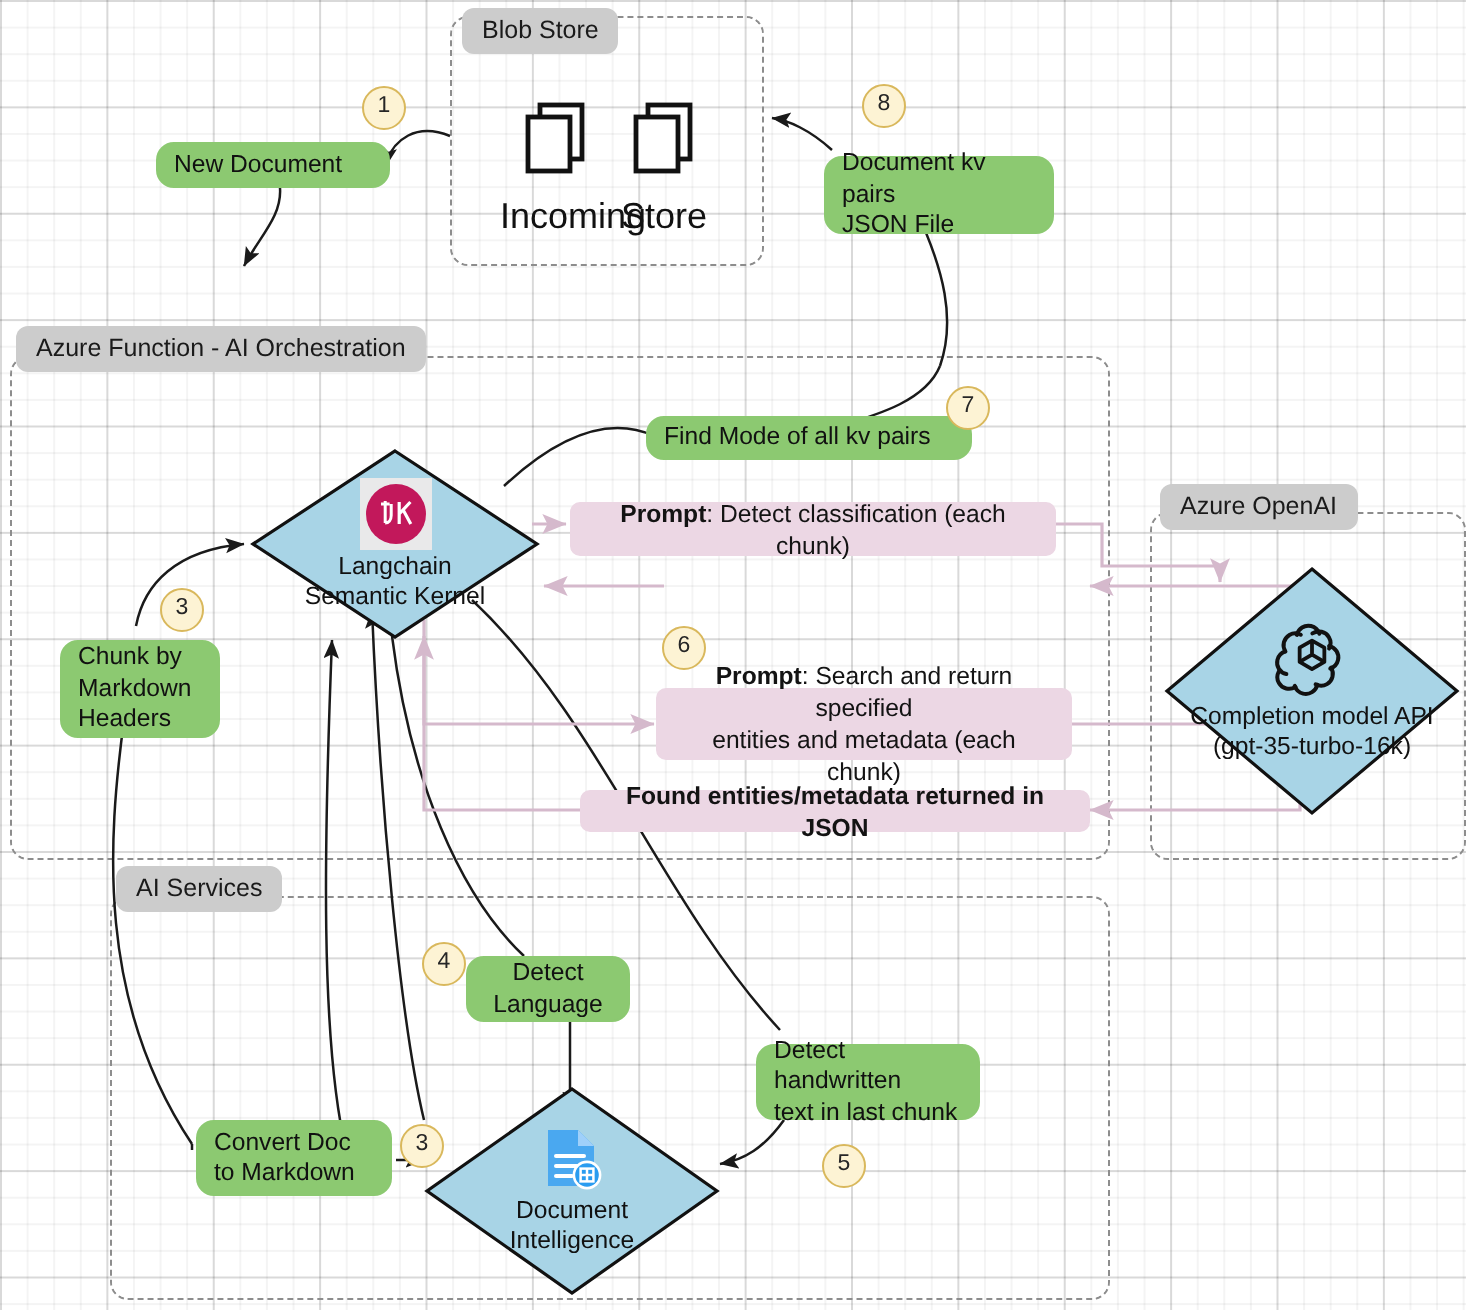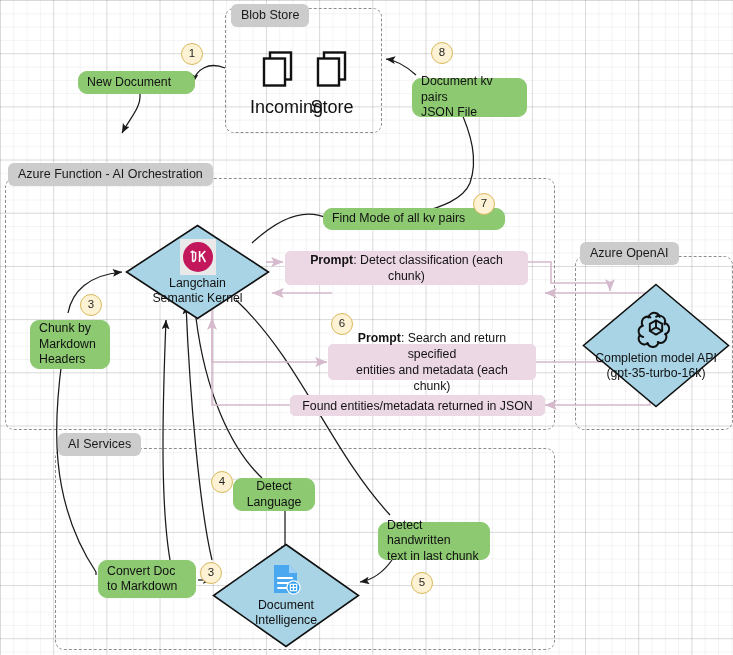--- a/index.html
+++ b/index.html
@@ -221,46 +221,46 @@
       <rect x="3" y="8.5" width="21" height="27" fill="#ffffff" stroke="#111" stroke-width="2.4"></rect>
     </svg>
     <div class="doc-icon-label">Store</div>
   </div>
 
   <div class="node green-box" style="left:78px; top:71px; width:117px; height:23px;">New Document</div>
 
   <div class="node green-box" style="left:412px; top:78px; width:115px; height:39px;">Document kv pairs
 JSON File</div>
 
-  <div class="node green-box" style="left:323px; top:208px; width:182px; height:22px;">Find Mode of all kv pairs</div>
+  <div class="node green-box" style="left:323px; top:208px; width:163px; height:22px;">Find Mode of all kv pairs</div>
 
   <div class="node green-box" style="left:30px; top:320px; width:80px; height:49px;">Chunk by
 Markdown
 Headers</div>
 
   <div class="node green-box center" style="left:233px; top:478px; width:82px; height:33px;">Detect
 Language</div>
 
   <div class="node green-box" style="left:98px; top:560px; width:98px; height:38px;">Convert Doc
 to Markdown</div>
 
   <div class="node green-box" style="left:378px; top:522px; width:112px; height:38px;">Detect handwritten
 text in last chunk</div>
 
-  <div class="node pink-box" style="left:285px; top:251px; width:243px; height:34px;">
+  <div class="node pink-box" style="left:285px; top:251px; width:243px; height:27px;">
     <span><b>Prompt</b><span>: Detect classification (each chunk)</span></span>
   </div>
 
 
   <div class="node pink-box" style="left:328px; top:344px; width:208px; height:36px;">
     <span><b>Prompt</b><span style="white-space:pre-line;">: Search and return specified
 entities and metadata (each chunk)</span></span>
   </div>
 
-  <div class="node pink-box" style="left:290px; top:395px; width:255px; height:21px;">Found entities/metadata returned in JSON</div>
+  <div class="node pink-box" style="left:290px; top:395px; width:255px; height:21px;font-weight:bold;">Found entities/metadata returned in JSON</div>
 
   <div class="diamond-wrap" style="left:125px; top:224px; width:145px; height:96px;">
     <svg class="diamond-shape" viewBox="0 0 145 96" preserveAspectRatio="none">
       <polygon points="72.5,1.5 143.5,48 72.5,94.5 1.5,48" fill="#a8d4e6" stroke="#111" stroke-width="1.6"></polygon>
     </svg>
     <div class="diamond-content">
       <div class="lc-icon">
         <div class="lc-circle">
           <svg width="20" height="16" viewBox="0 0 20 16">
             <path d="M2.5,3.0 L6.8,3.0 M4.6,1.5 L4.6,12.5 M4.6,12.5 C6.3,12.5 7.6,11.0 7.6,8.8 L7.6,3.0" stroke="#ffffff" stroke-width="1.5" fill="none"></path>

